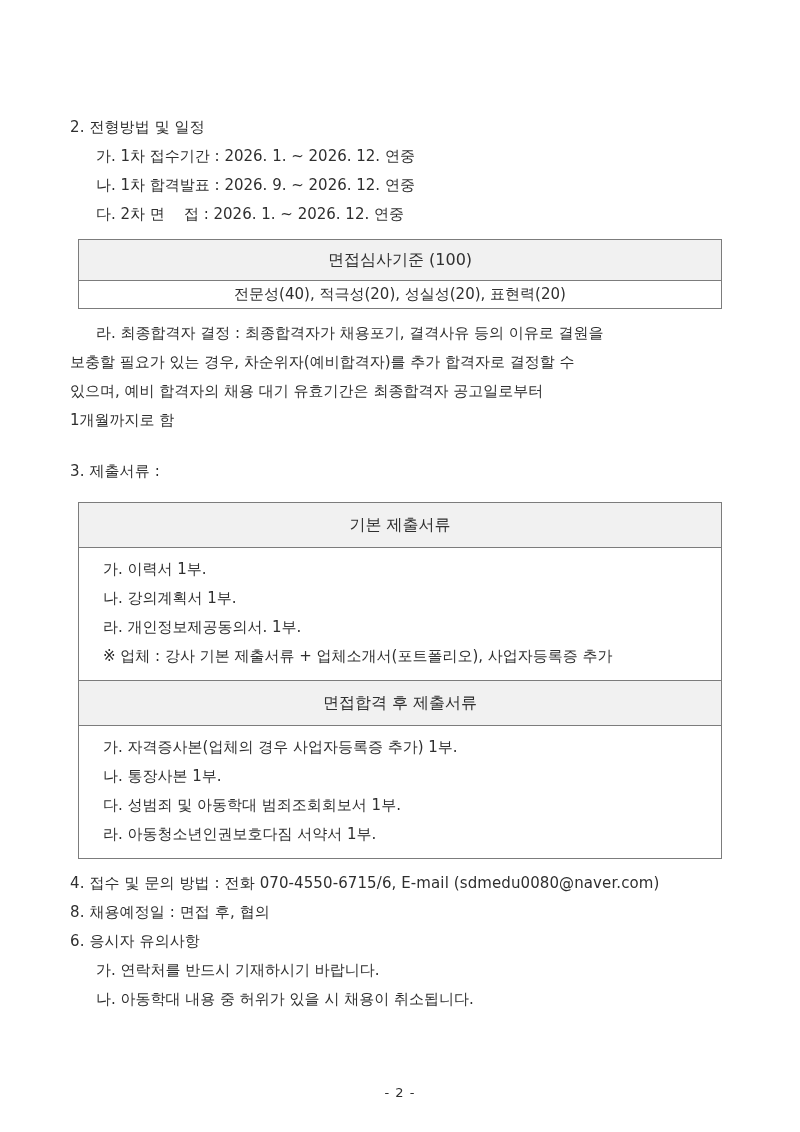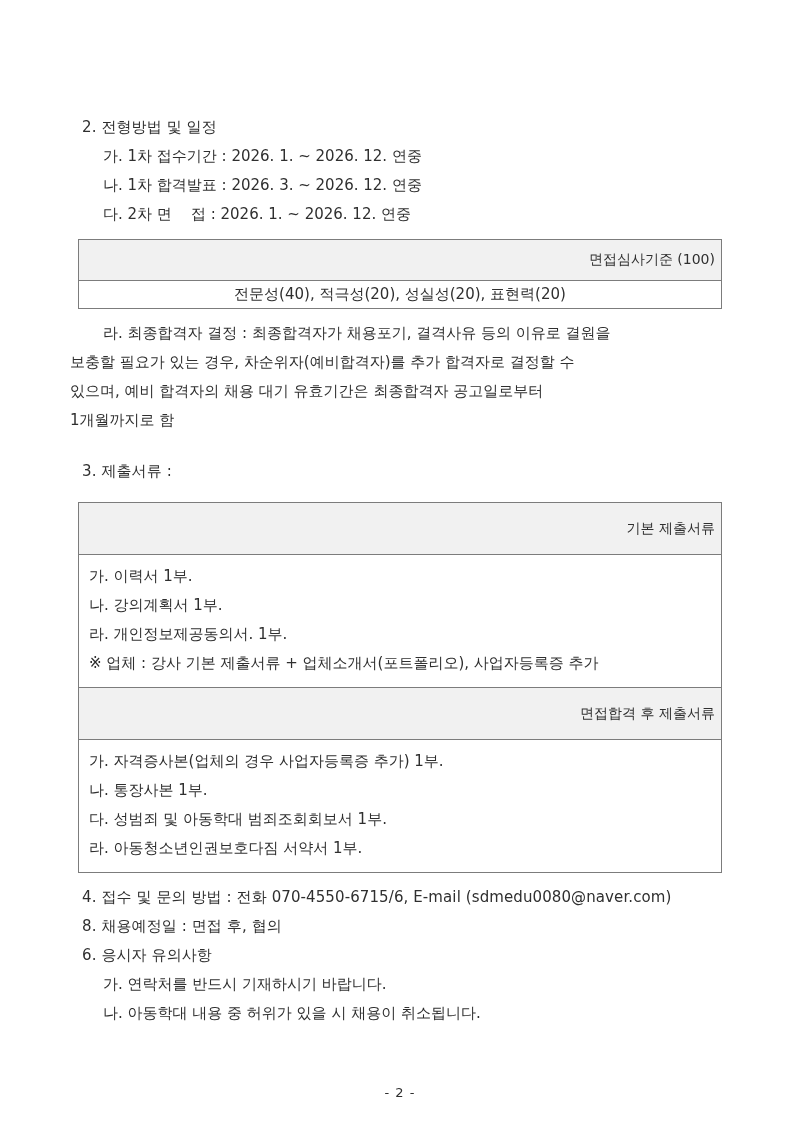--- a/index.html
+++ b/index.html
@@ -25,24 +25,24 @@
   }
 
   
   .sec {
     font-size: 15px;
     line-height: 29px;
     letter-spacing: 0.1px;
     white-space: pre;
   }
   .sec-title {
-    margin-left: 12px;
+    margin-left: 0;
   }
   .sub {
-    margin-left: 33px;
+    margin-left: 26px;
     font-size: 15px;
     line-height: 29px;
     white-space: pre;
   }
   .sub-tight {
   }
   .sub-cont {
     font-size: 15px;
     line-height: 29px;
     white-space: pre;
@@ -58,40 +58,40 @@
     width: 644px;
     margin-left: 8px;
     table-layout: fixed;
   }
   .doc-table td {
     border: 1px solid #7c7c7c;
     box-sizing: border-box;
   }
   .doc-table td.head {
     background: #f1f1f1;
-    text-align: right;
-    font-size: 14px;
+    text-align: center;
+    font-size: 16px;
     height: 41px;
     padding: 0 6px;
     white-space: pre;
   }
   .doc-table td.head-tall {
-    height: 52px;
+    height: 45px;
   }
   .doc-table td.body-center {
     background: #ffffff;
     text-align: center;
     font-size: 15px;
     height: 28px;
     padding: 0 6px;
     white-space: pre;
   }
   .doc-table td.body-list {
     background: #ffffff;
-    padding: 7px 10px 9px 10px;
+    padding: 7px 10px 9px 24px;
     vertical-align: top;
   }
   .doc-table td.body-list .row {
     font-size: 15px;
     line-height: 29px;
     white-space: pre;
   }
 
   
   .page-number {
@@ -105,21 +105,21 @@
     color: #2f2f2f;
   }
 </style>
 </head>
 <body>
 
 <div class="page">
 
   <div class="sec sec-title">2. 전형방법 및 일정</div>
   <div class="sub">가. 1차 접수기간 : 2026. 1. ~ 2026. 12. 연중</div>
-  <div class="sub">나. 1차 합격발표 : 2026. 3. ~ 2026. 12. 연중</div>
+  <div class="sub">나. 1차 합격발표 : 2026. 9. ~ 2026. 12. 연중</div>
   <div class="sub">다. 2차 면    접 : 2026. 1. ~ 2026. 12. 연중</div>
 
   <div class="gap-sm"></div>
 
   <table class="doc-table">
     <tbody>
         <tr>
       <td class="head">면접심사기준 (100)</td>
     </tr>
     <tr>

